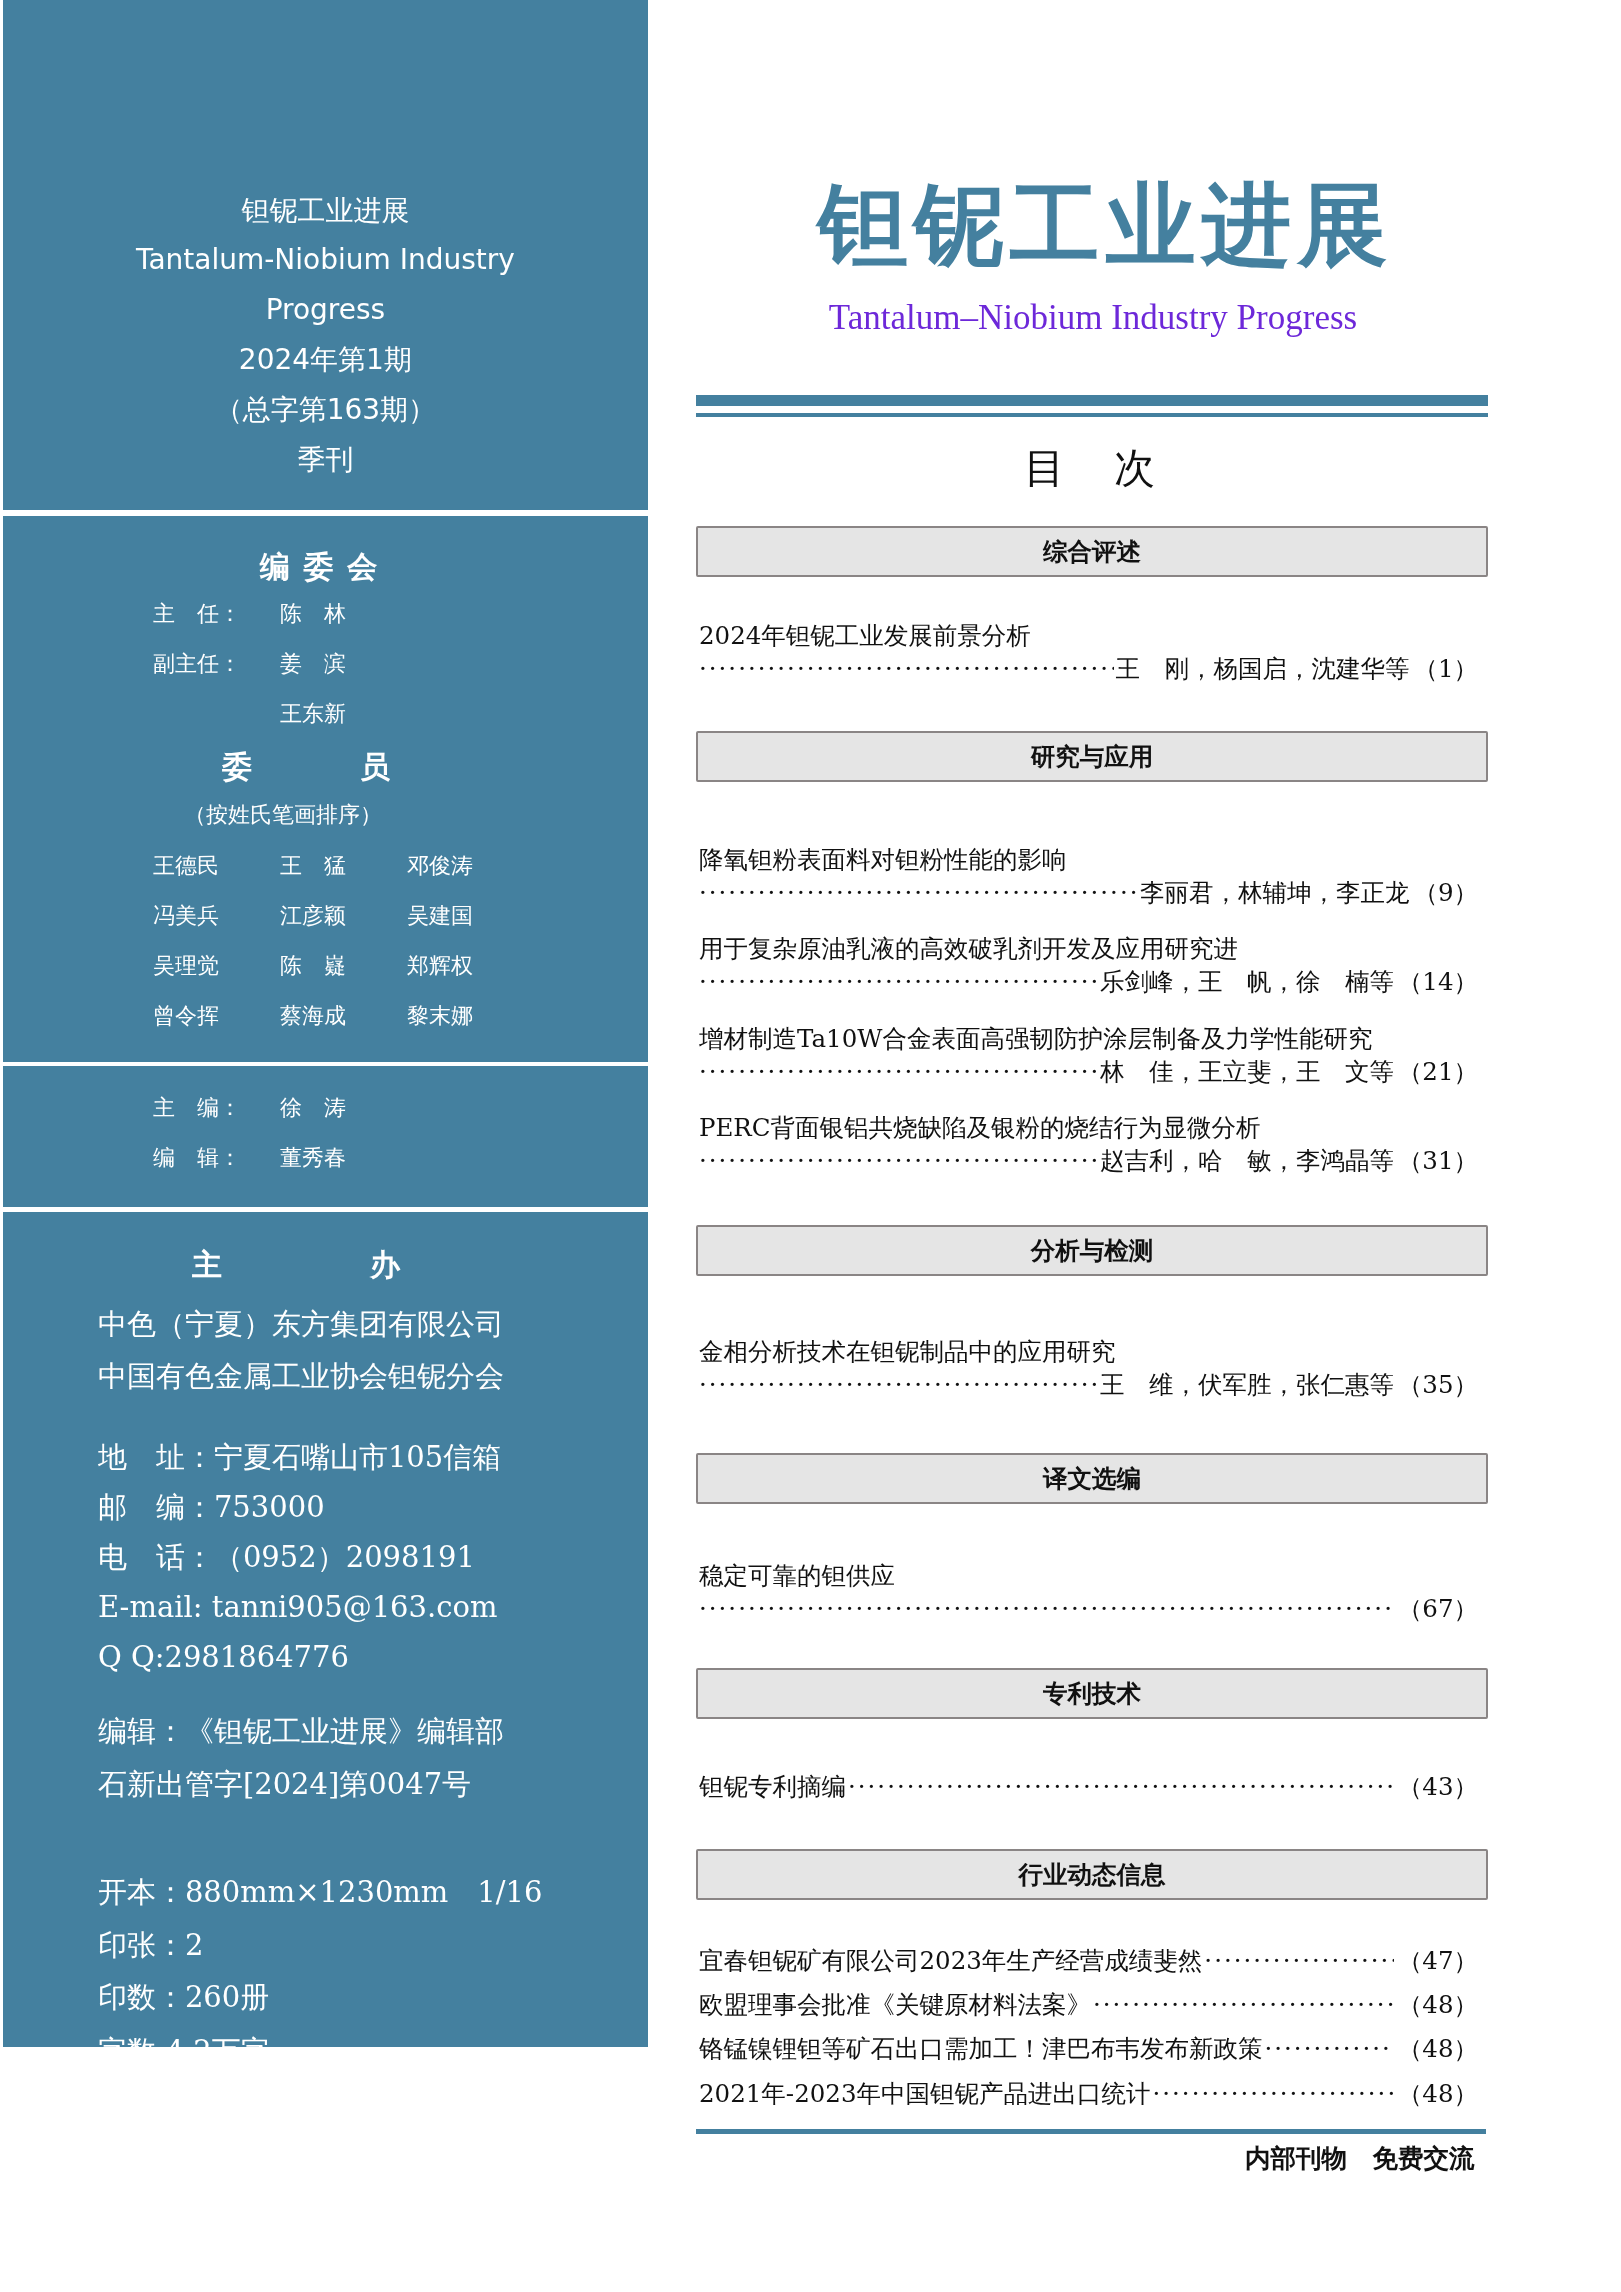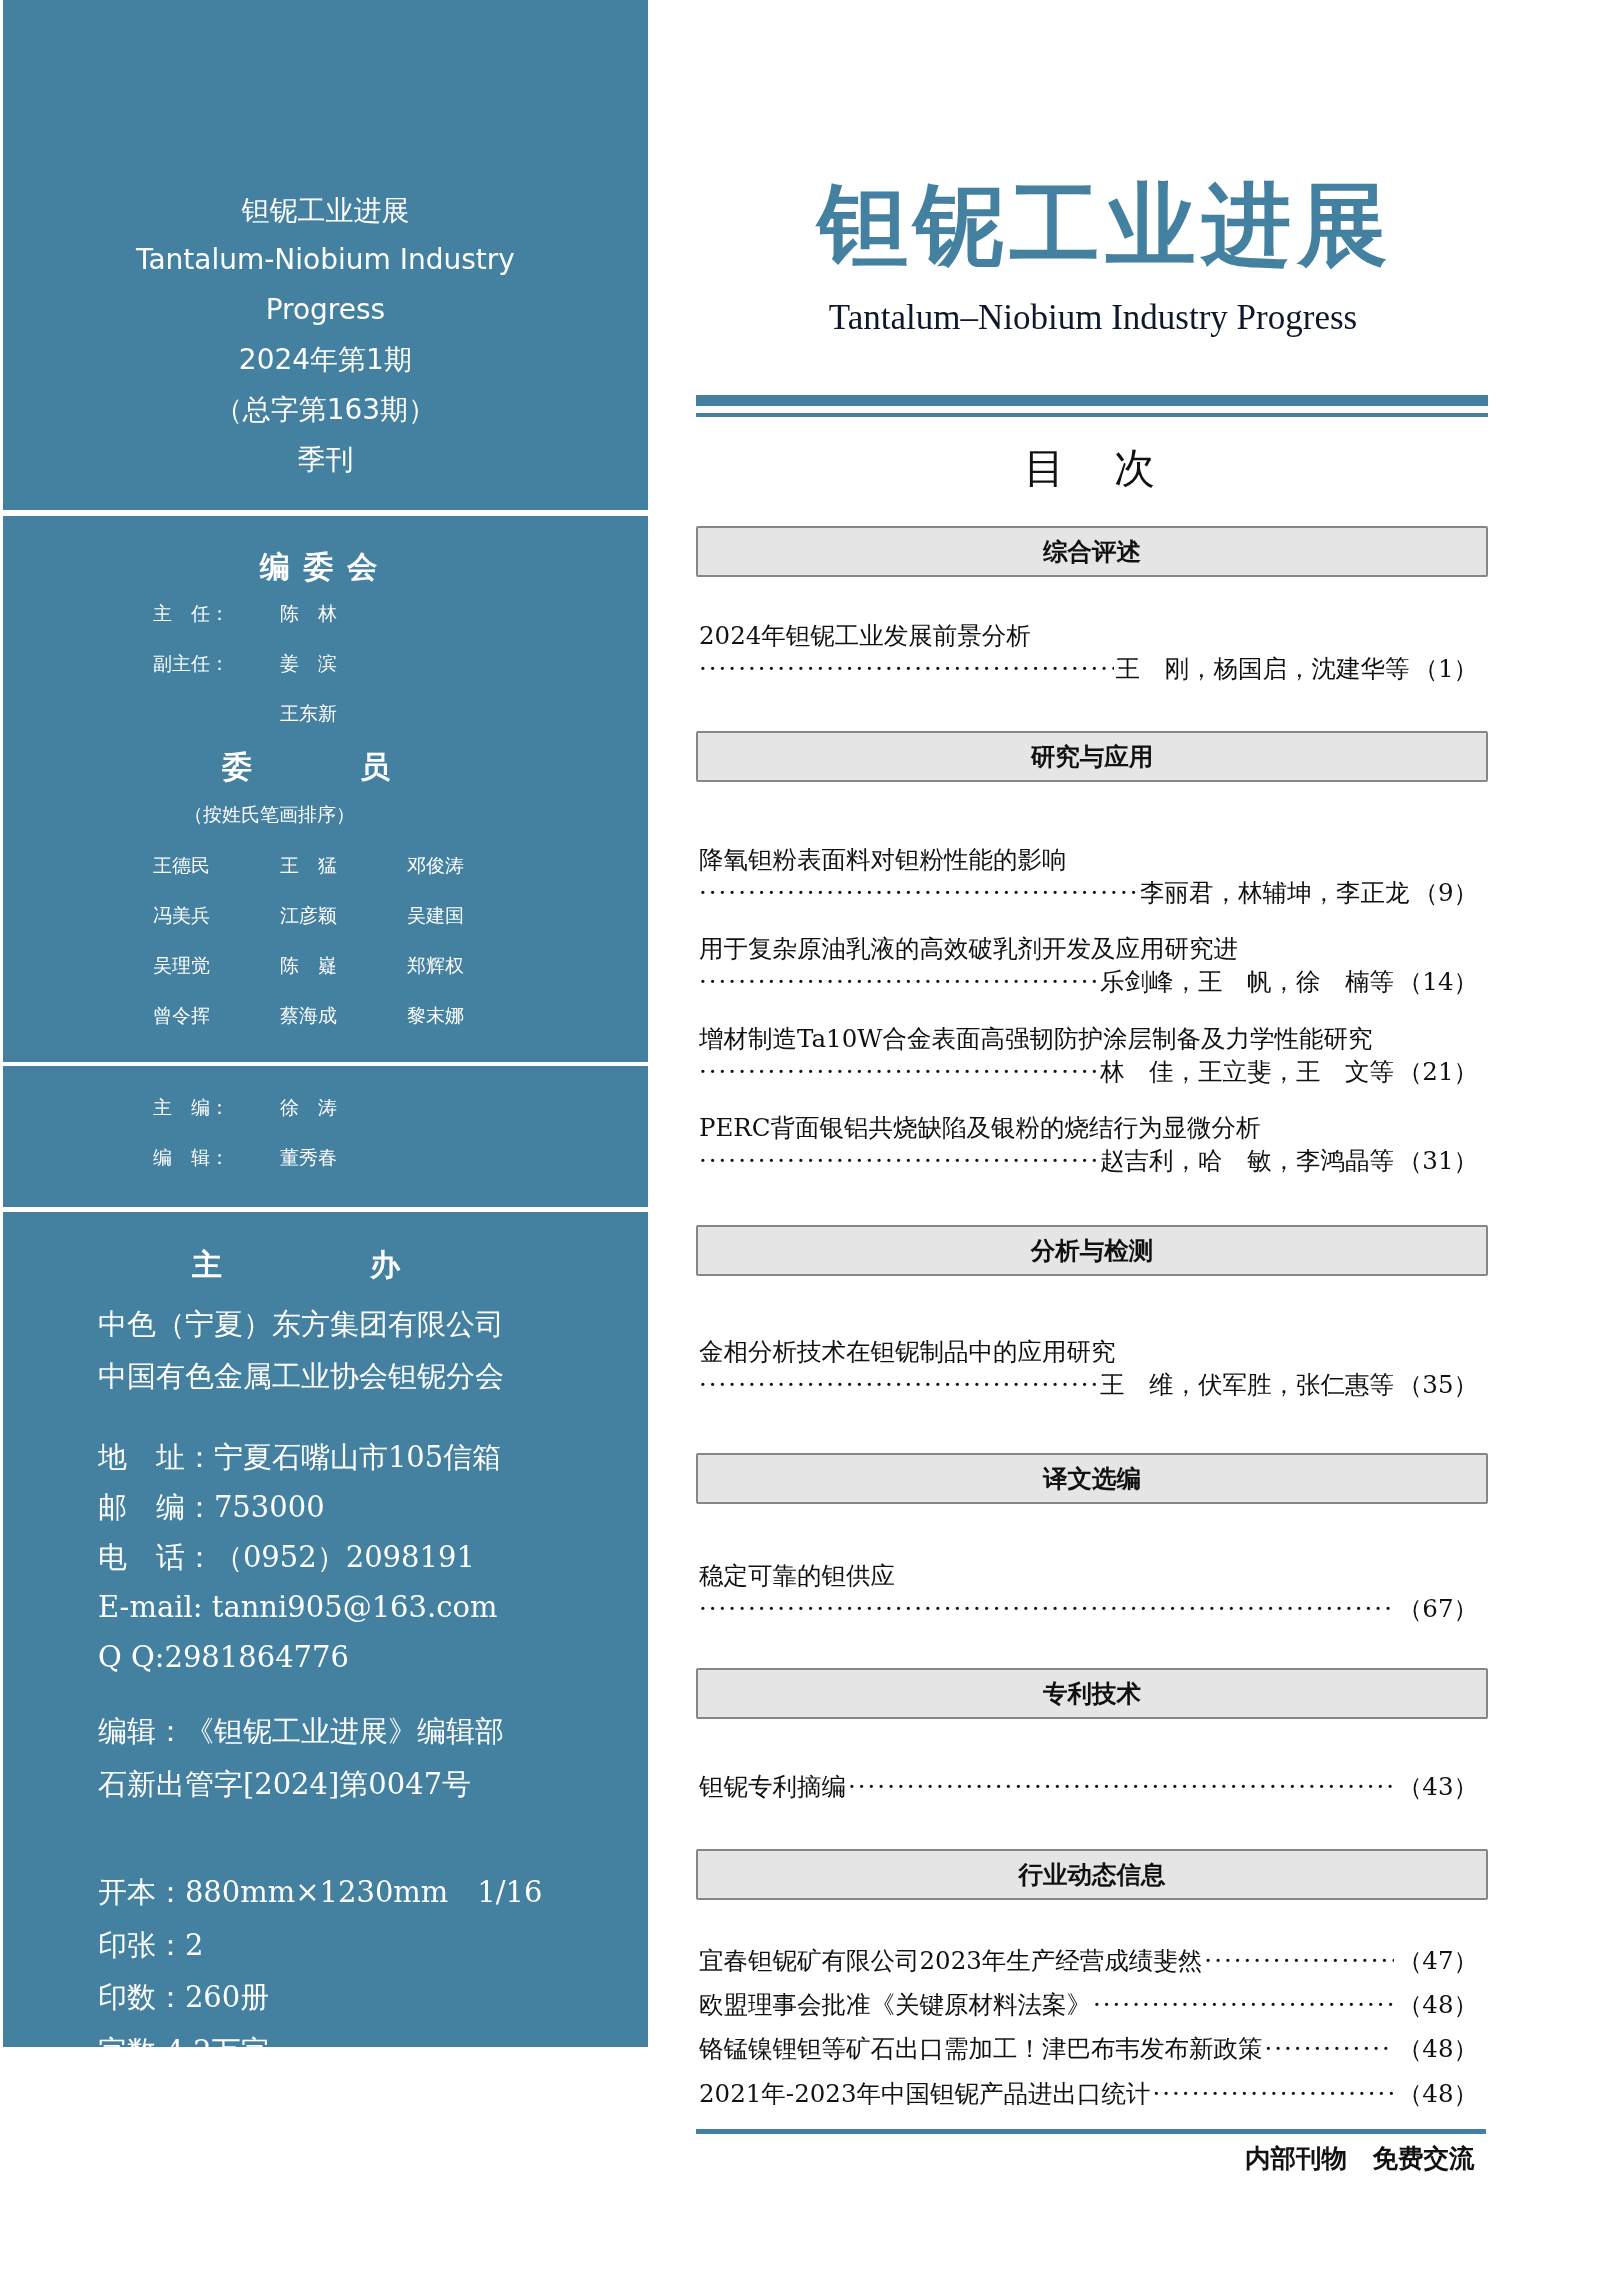--- a/index.html
+++ b/index.html
@@ -21,37 +21,37 @@
     position: absolute; left: 0; width: 100%; text-align: center;
     font-family: "DejaVu Sans", sans-serif; font-size: 28px; line-height: 33px;
   }
 
   .ptitle {
     position: absolute; left: 0; width: 100%; text-align: center;
     font-family: "DejaVu Sans", sans-serif; font-weight: bold; font-size: 30px;
     letter-spacing: 13.7px;
   }
   .row {
-    position: absolute; font-size: 19px; line-height: 35px; white-space: pre;
+    position: absolute; font-size: 22px; line-height: 35px; white-space: pre;
   }
   .lab { display: inline-block; width: 127px; }
   .nm { display: inline-block; width: 127px; }
 
   .info {
     position: absolute; left: 95px; font-size: 29px; line-height: 35px; white-space: pre;
   }
 
   
   #brand-cn {
     position: absolute; left: 818px; top: 176px; font-family: "DejaVu Sans", sans-serif;
     font-weight: bold; font-size: 90px; line-height: 98px; color: #44809f; letter-spacing: 5.9px;
   }
   #brand-en {
     position: absolute; left: 686px; width: 814px; top: 298px; text-align: center;
-    font-family: "Liberation Serif", serif; font-size: 35px; color: #0f172a;
+    font-family: "Liberation Serif", serif; font-size: 35px; color: #6d28d9;
   }
   .hline-thick { position: absolute; left: 696px; width: 792px; top: 395px; height: 10.8px; background: #44809f; }
   .hline-thin { position: absolute; left: 696px; width: 792px; top: 413px; height: 3.9px; background: #44809f; }
   #toc-title {
     position: absolute; left: 1024px; top: 441px; font-family: "DejaVu Sans", sans-serif;
     font-size: 41px; color: #111; letter-spacing: 49px;
   }
 
   .sec-bar {
     position: absolute; left: 696px; width: 788px; height: 47px;

